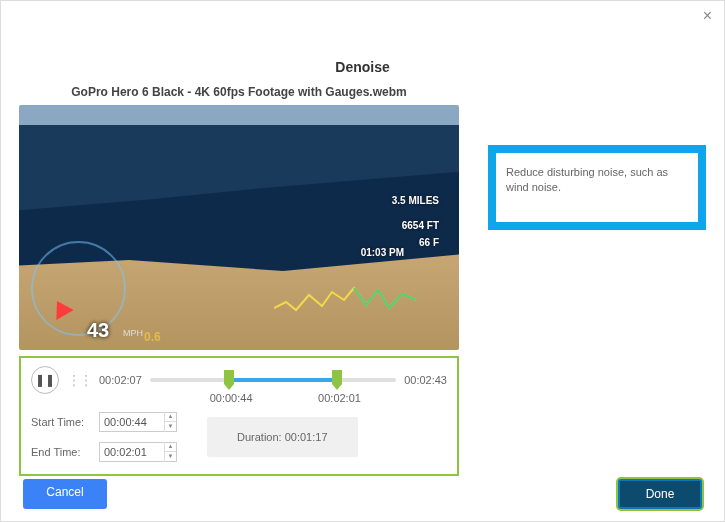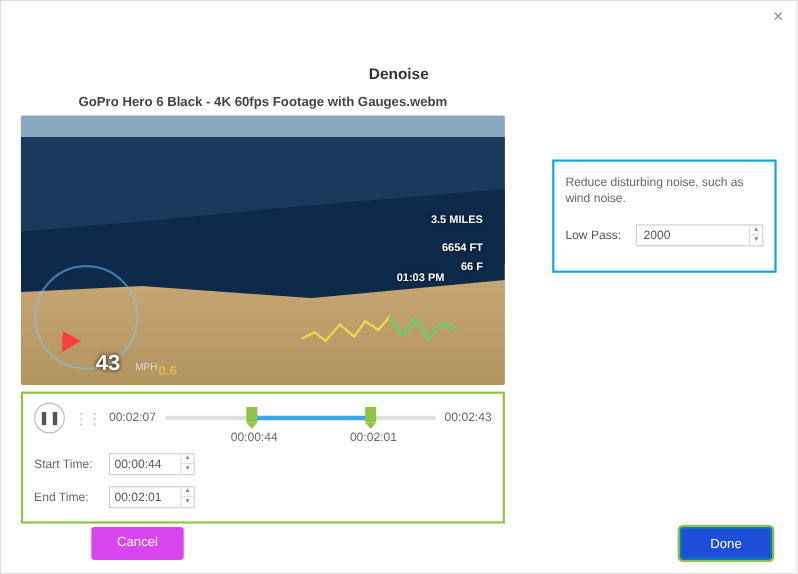--- a/index.html
+++ b/index.html
@@ -25,21 +25,21 @@
     position: absolute;
     top: 6px;
     right: 12px;
     font-size: 16px;
     color: #888;
     cursor: pointer;
   }
   .content {
     display: flex;
     padding: 0 18px;
-    gap: 43px;
+    gap: 29px;
   }
   .left-panel {
     width: 440px;
     flex-shrink: 0;
   }
   .right-panel {
     flex: 1;
     padding-top: 60px;
   }
   .filename {
@@ -213,21 +213,21 @@
   .spin div:first-child{border-bottom:1px solid #ddd;}
   .duration-box {
     background:#f0f0f0;
     padding: 14px 30px;
     font-size:11px;
     color:#666;
     border-radius:2px;
   }
   
   .settings-box {
-    border: 2px solid #0ea5e9;
+    border: 8px solid #0ea5e9;
     padding: 12px 10px;
   }
   .desc { font-size:11px; color:#666; margin-bottom: 14px; line-height:1.4;}
   .field-row {
     display:flex;
     align-items:center;
     margin-bottom:10px;
     gap:6px;
     font-size:11px;
     color:#555;
@@ -251,26 +251,25 @@
   }
   .btn {
     padding: 6px 0;
     width: 84px;
     text-align:center;
     font-size:12px;
     border-radius:3px;
     cursor:pointer;
   }
   .btn-cancel {
-    background:#d946ef;
+    background:#3b82f6;
     color:#fff;
-    margin-left: 60px;
   }
   .btn-done {
-    background:#1d4ed8;
+    background:#0c4a6e;
     color:#fff;
     border: 2px solid #0b78bd;
     margin-left:auto;
     box-shadow: 0 0 0 2px #8fc442;
   }
 </style>
 </head>
 <body>
 
 <div class="header">Denoise</div>
@@ -327,37 +326,30 @@
             <label>End Time:</label>
             <div class="time-input">
               <span>00:02:01</span>
               <div class="spin">
                 <div>▲</div>
                 <div>▼</div>
               </div>
             </div>
           </div>
         </div>
-      </div>
-    </div>
-  </div>
-
-  <div class="right-panel">
-    <div class="settings-box">
-      <div class="desc">Reduce disturbing noise, such as wind noise.</div>
-      <div class="field-row">
-        <label>Low Pass:</label>
-        <div class="num-input">
-          <span>2000</span>
-          <div class="spin">
-            <div>▲</div>
-            <div>▼</div>
-          </div>
+        <div class="duration-box">
+          <span>Duration:</span>&nbsp;<span>00:01:17</span>
         </div>
       </div>
     </div>
   </div>
+
+  <div class="right-panel">
+    <div class="settings-box">
+      <div class="desc">Reduce disturbing noise, such as wind noise.</div>
+    </div>
+  </div>
 </div>
 
 <div class="footer">
   <div class="btn btn-cancel">Cancel</div>
   <div class="btn btn-done">Done</div>
 </div>
 
 </body></html>

